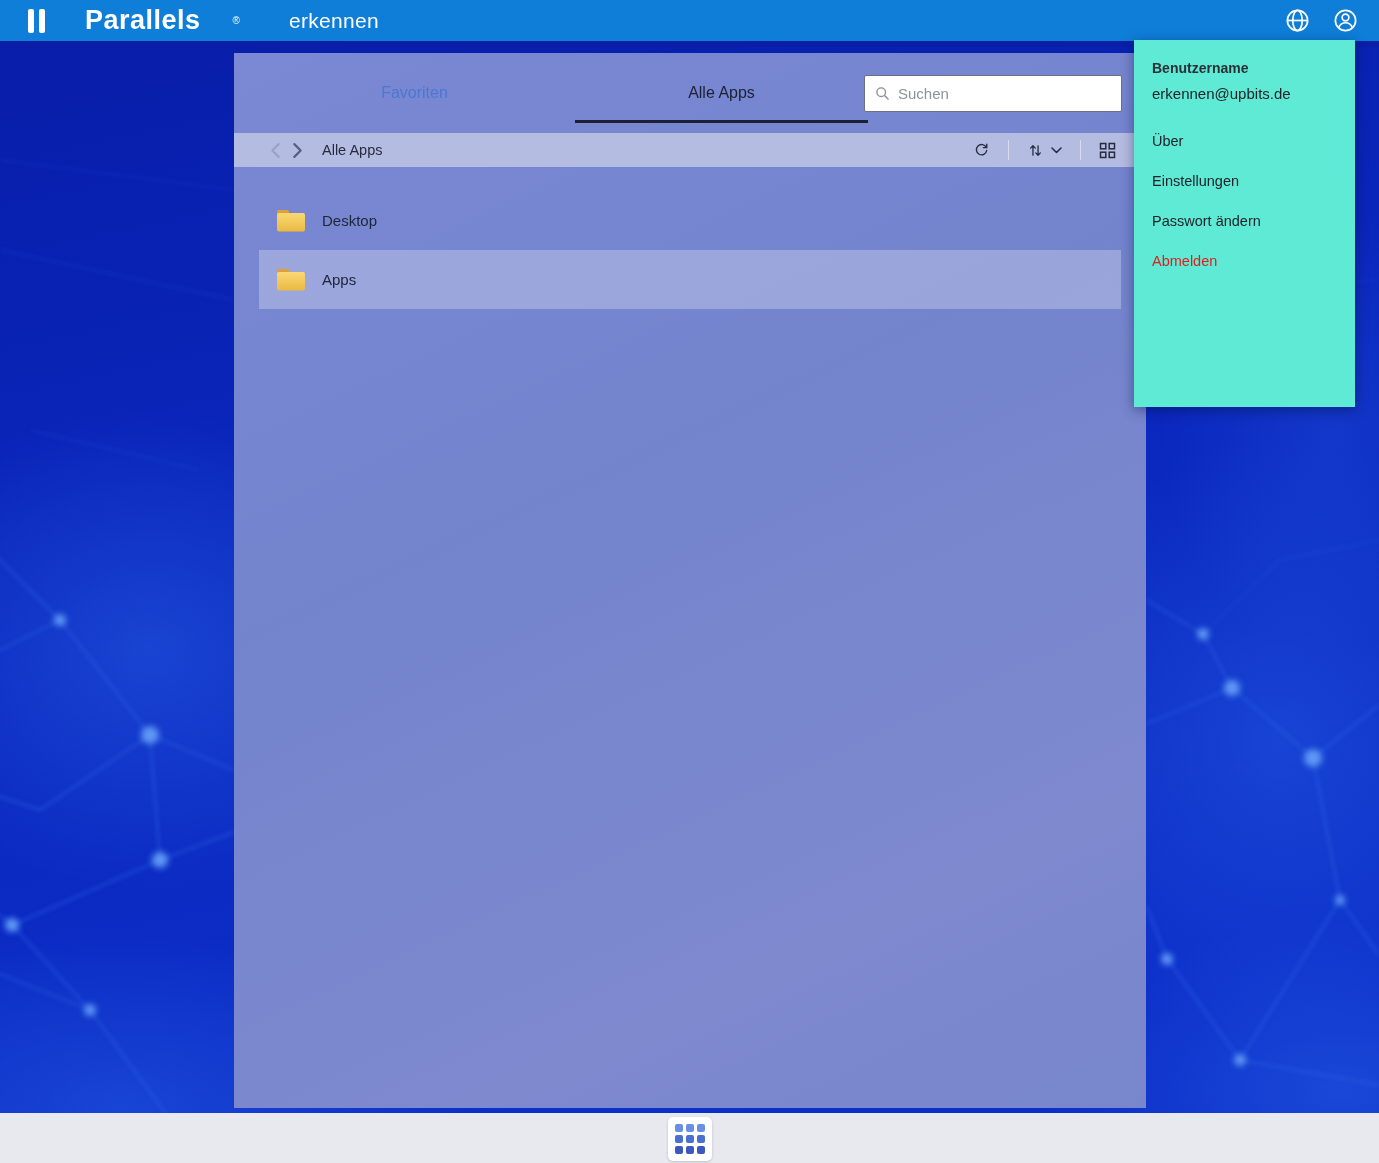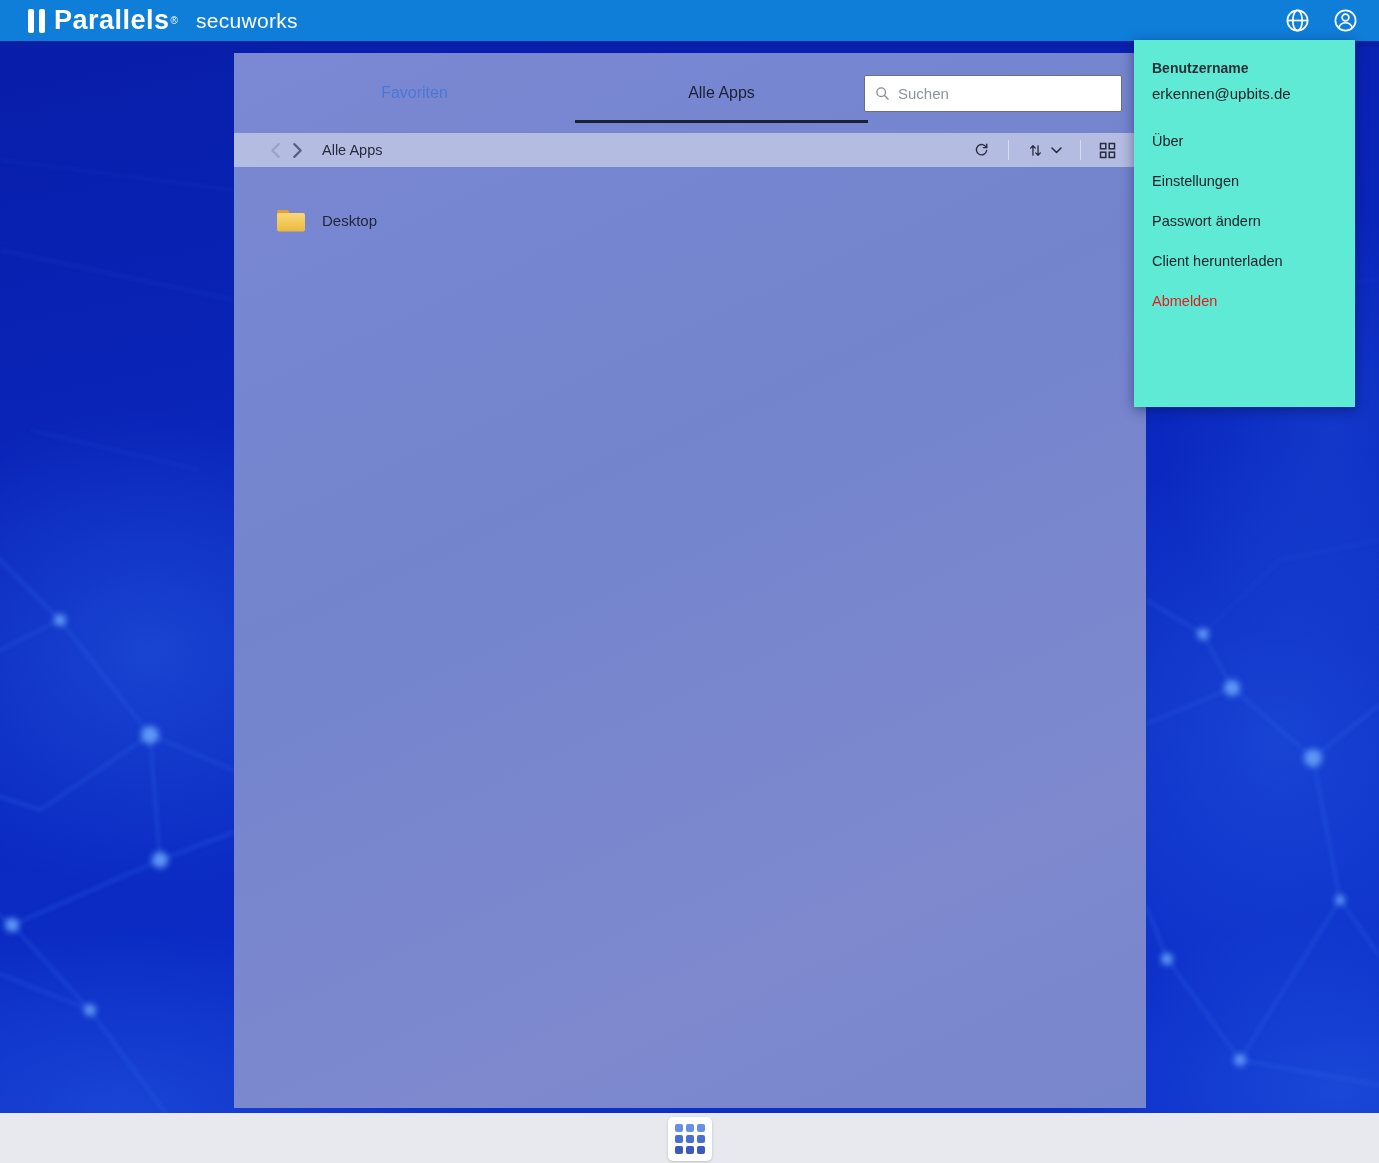--- a/index.html
+++ b/index.html
@@ -5,21 +5,21 @@
   * { margin:0; padding:0; box-sizing:border-box; }
   html,body { width:1379px; height:1163px; overflow:hidden; font-family:"Liberation Sans", sans-serif; }
   body { position:relative; background:#0a24b6; }
 
   
   .bg-art { position:absolute; left:0; top:0; width:1379px; height:1163px; z-index:0; }
 
   
   .topbar { position:absolute; left:0; top:0; width:1379px; height:47px; background:#0f7ed8;
             border-bottom:6px solid #0b1fa6; z-index:5; display:flex; align-items:center; justify-content:space-between; }
-  .brand { display:flex; align-items:center; padding-left:28px; color:#fff; }
+  .brand { display:flex; align-items:center; padding-left:28px; color:#fff;gap:31px; }
   .brand-bars { display:flex; gap:5px; margin-right:9px; }
   .brand-bars i { display:block; width:6px; height:24px; background:#fff; border-radius:2px; }
   .brand-name { font-size:27px; font-weight:700; letter-spacing:.5px; }
   .brand-reg { font-size:10px; vertical-align:super; margin-left:1px; }
   .brand-product { font-size:21px; font-weight:400; margin-left:18px; letter-spacing:.3px; }
   .topbar-actions { display:flex; align-items:center; gap:20px; padding-right:20px; }
   .icon-btn { width:28px; height:28px; display:flex; align-items:center; justify-content:center; cursor:pointer; }
 
   
   .panel { position:absolute; left:234px; top:53px; width:912px; height:1055px; z-index:2;
@@ -133,21 +133,21 @@
 </svg>
 
 <header class="topbar">
   <div class="brand">
     <span class="brand-bars">
         <i></i>
         <i></i>
       </span>
     <span class="brand-name">Parallels</span>
     <span class="brand-reg">®</span>
-    <span class="brand-product">secuworks</span>
+    <span class="brand-product">erkennen</span>
   </div>
   <div class="topbar-actions">
     <span class="icon-btn">
       <svg width="27" height="27" viewBox="0 0 24 24" fill="none" stroke="#ffffff" stroke-width="1.5">
         <circle cx="12" cy="12" r="9"></circle>
         <path d="M3 12h18"></path>
         <ellipse cx="12" cy="12" rx="4.2" ry="9"></ellipse>
       </svg>
     </span>
     <span class="icon-btn">
@@ -223,31 +223,43 @@
             <linearGradient id="foldA" x1="0" y1="0" x2="0" y2="1">
               <stop offset="0" stop-color="#fbd874"></stop>
               <stop offset="1" stop-color="#e9ba41"></stop>
             </linearGradient>
           </defs>
         <rect x="1" y="2" width="12" height="8" rx="1.5" fill="#dfa039"></rect>
         <rect x="1" y="5" width="28" height="18.5" rx="2" fill="url(#foldA)"></rect>
       </svg>
       <span class="label">Desktop</span>
     </div>
+    <div class="filerow selected">
+      <svg width="30" height="25" viewBox="0 0 30 25">
+        <defs>
+            <linearGradient id="foldB" x1="0" y1="0" x2="0" y2="1">
+              <stop offset="0" stop-color="#fbd874"></stop>
+              <stop offset="1" stop-color="#e9ba41"></stop>
+            </linearGradient>
+          </defs>
+        <rect x="1" y="2" width="12" height="8" rx="1.5" fill="#dfa039"></rect>
+        <rect x="1" y="5" width="28" height="18.5" rx="2" fill="url(#foldB)"></rect>
+      </svg>
+      <span class="label">Apps</span>
+    </div>
   </div>
 </main>
 
 <aside class="usermenu">
   <div class="um-title">Benutzername</div>
   <div class="um-email">erkennen@upbits.de</div>
   <ul class="um-list">
     <li>Über</li>
     <li>Einstellungen</li>
     <li>Passwort ändern</li>
-    <li>Client herunterladen</li>
     <li class="logout">Abmelden</li>
   </ul>
 </aside>
 
 <footer class="dock">
   <div class="launcher">
     <div class="launch-grid">
       <span></span>
         <span></span>
         <span></span>

